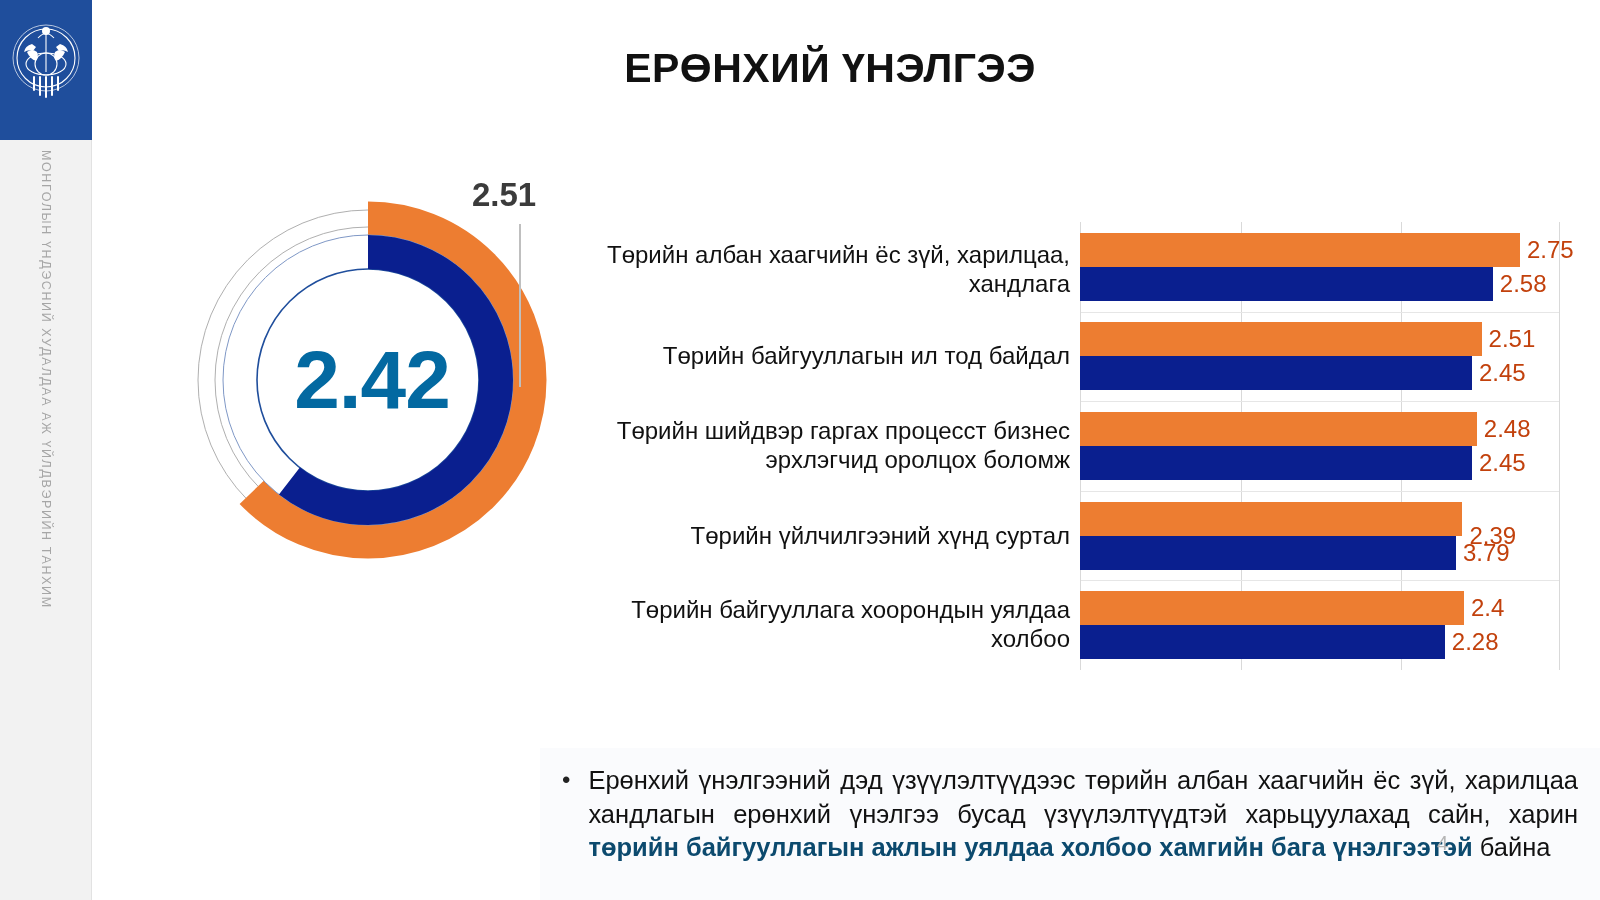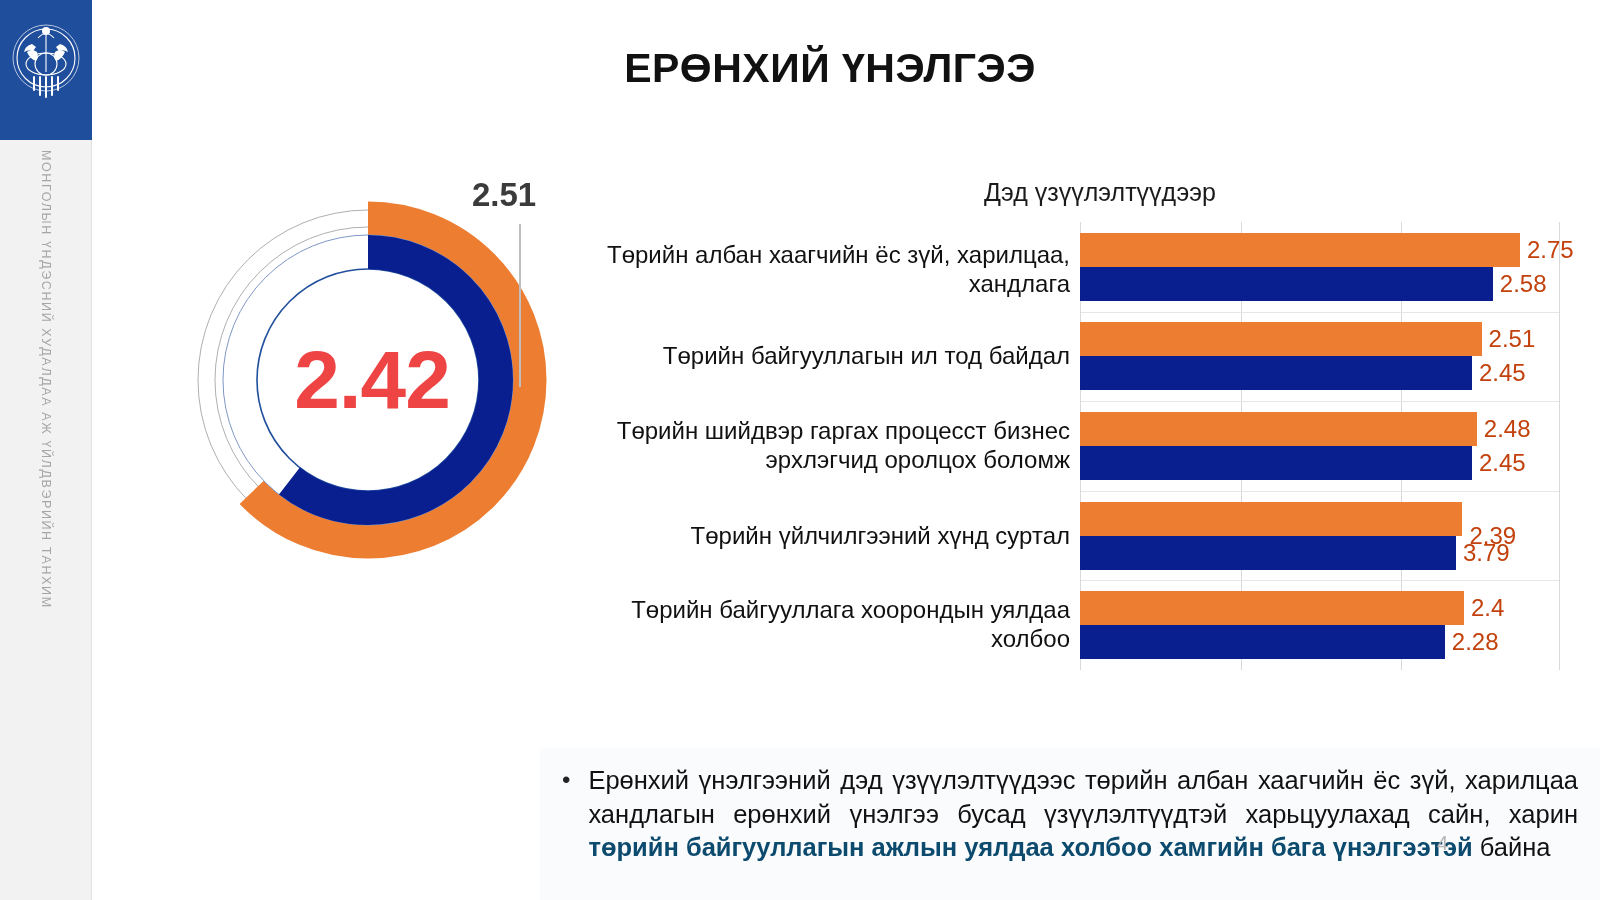--- a/index.html
+++ b/index.html
@@ -45,21 +45,21 @@
     text-align: center;
     font-size: 41px; font-weight: bold; color: #111;
     letter-spacing: 0.5px;
   }
 
   
   .donut-wrap { position: absolute; left: 190px; top: 182px; width: 370px; height: 410px; }
   .donut-center {
     position: absolute; left: 42px; top: 108px; width: 280px; height: 180px;
     display: flex; align-items: center; justify-content: center;
-    font-size: 82px; font-weight: bold; color: #ef4444; letter-spacing: -1px;
+    font-size: 82px; font-weight: bold; color: #0369a1; letter-spacing: -1px;
   }
   .donut-outer-label {
     position: absolute; left: 282px; top: -6px;
     font-size: 33px; font-weight: bold; color: #3b3b3b;
   }
 
   
   .chart-head {
     position: absolute; left: 830px; top: 178px; width: 540px;
     text-align: center; font-size: 25px; color: #1a1a1a;
@@ -166,21 +166,20 @@
       <circle cx="178" cy="198" r="111" fill="none" stroke="#1f4e9c" stroke-width="1.6"></circle>
 
       <circle id="arcInner" cx="178" cy="198" r="128" fill="none" stroke="#0A1F8F" stroke-width="34" transform="rotate(-90 178 198)" stroke-dasharray="486.56987018798714 804.247719318987"></circle>
 
       <line x1="330" y1="42" x2="330" y2="205" stroke="#bfbfbf" stroke-width="2"></line>
     </svg>
     <div class="donut-center">2.42</div>
     <div class="donut-outer-label">2.51</div>
   </div>
 
-  <div class="chart-head">Дэд үзүүлэлтүүдээр</div>
 
   <div class="chart-area">
     <div class="plot" id="plot">
         <div class="gridline" style="left: 160px;"></div>
         <div class="gridline" style="left: 320px;"></div>
         <div class="cat-sep" style="top: 89.6px;"></div>
         <div class="cat-sep" style="top: 179.2px;"></div>
         <div class="cat-sep" style="top: 268.8px;"></div>
         <div class="cat-sep" style="top: 358.4px;"></div>
       </div>

